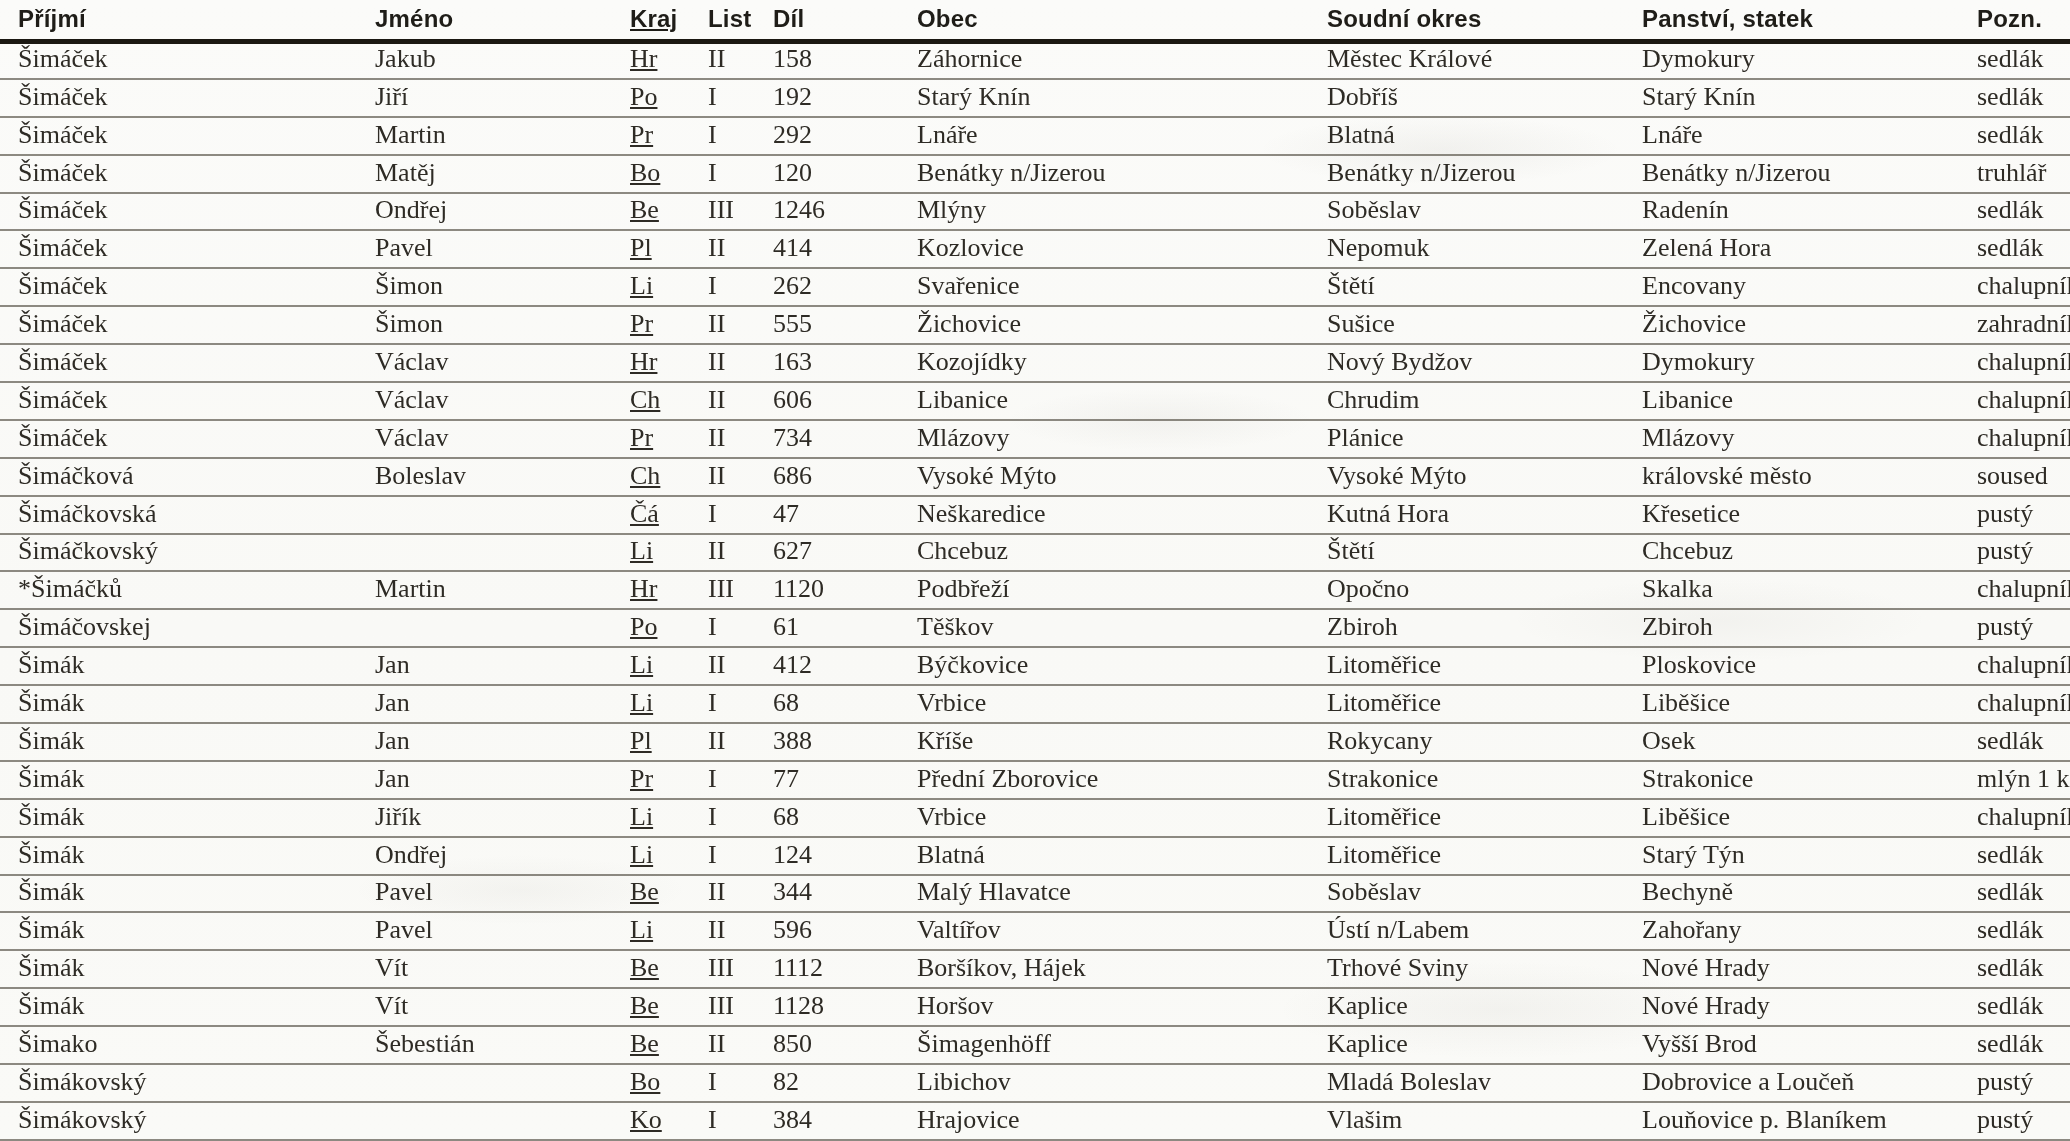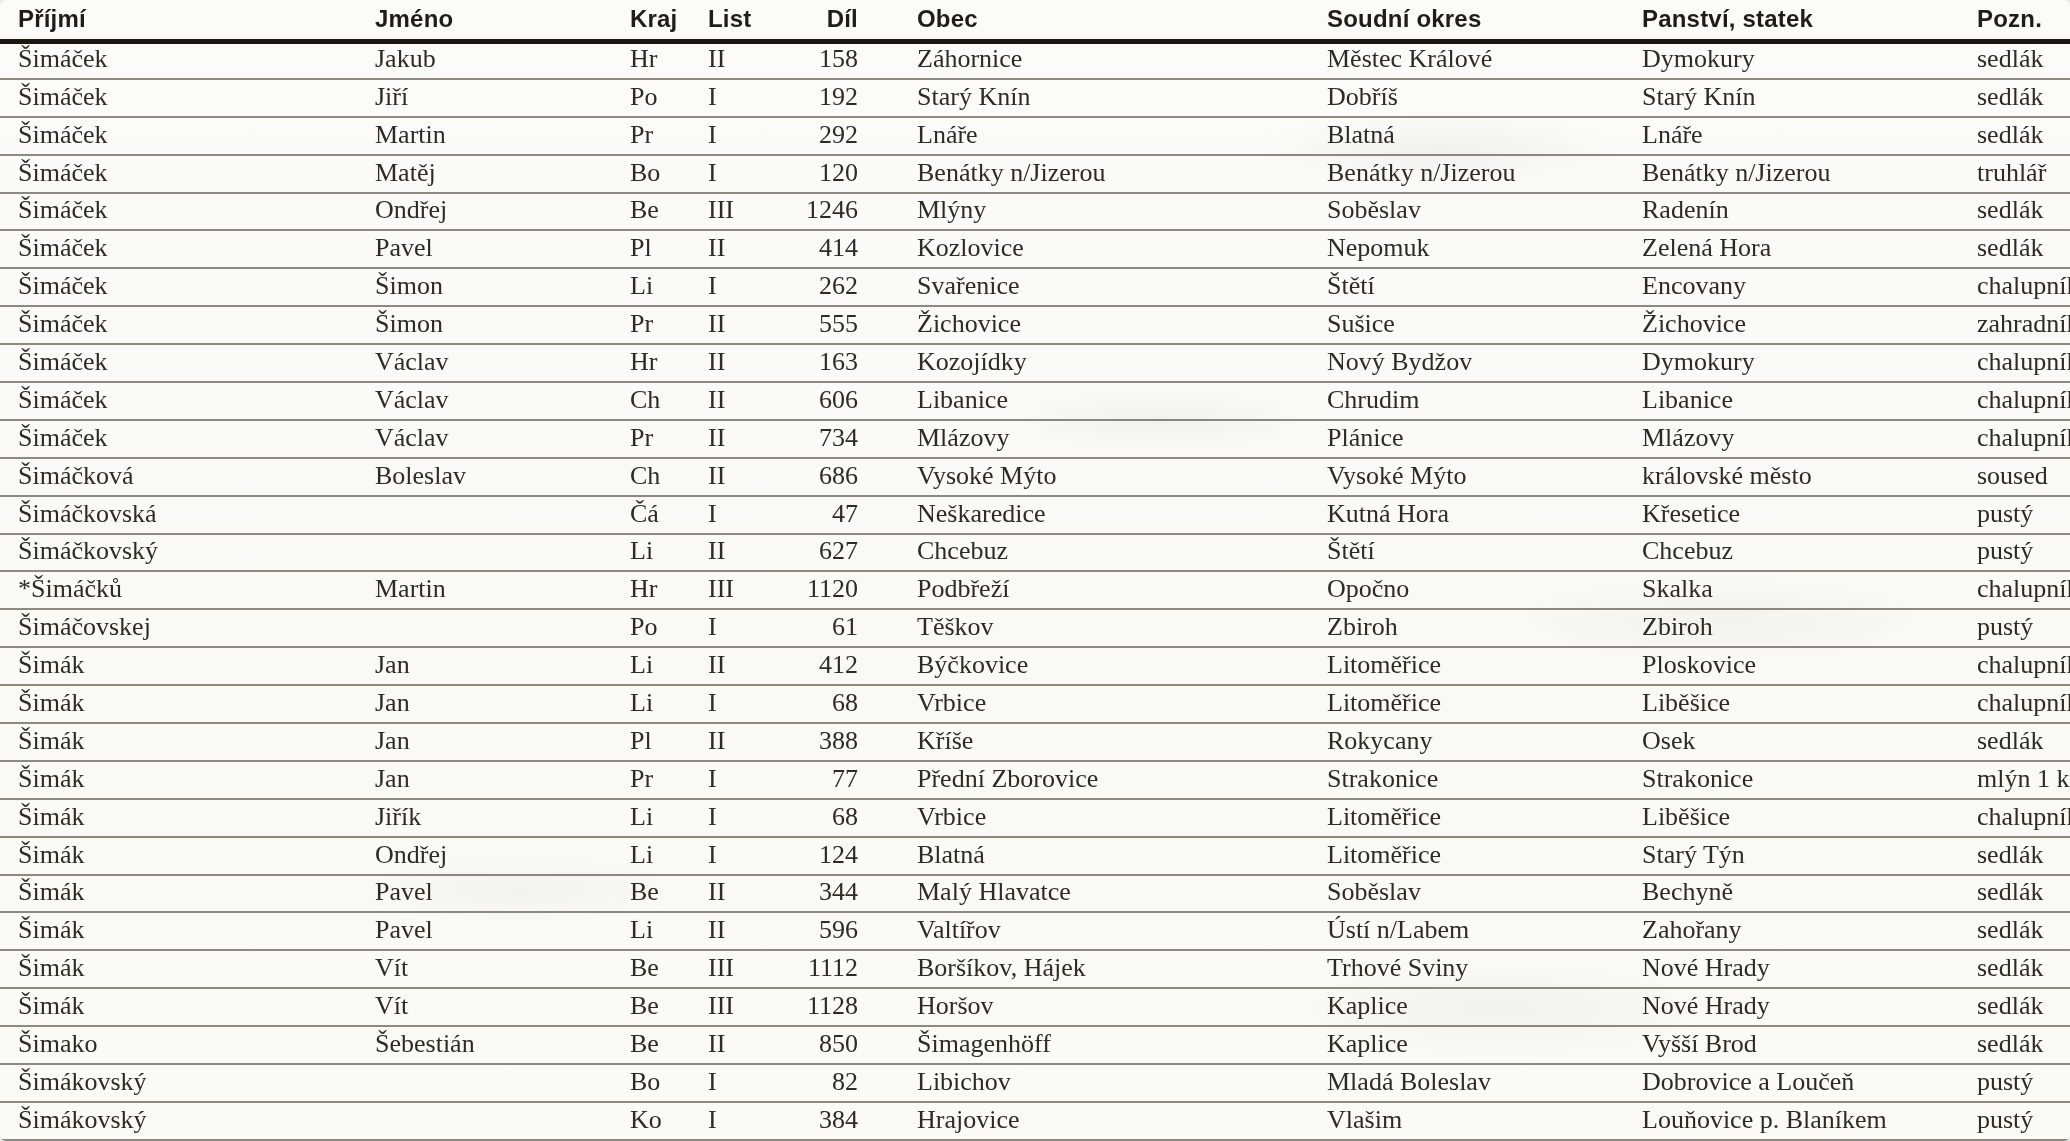--- a/index.html
+++ b/index.html
@@ -14,21 +14,20 @@
     overflow: hidden;
     background-color: #fafaf7;
     background-image:
       radial-gradient(ellipse 260px 50px at 1440px 150px, rgba(115,110,98,0.07), transparent 70%),
       radial-gradient(ellipse 220px 45px at 1160px 420px, rgba(115,110,98,0.06), transparent 70%),
       radial-gradient(ellipse 300px 60px at 1720px 620px, rgba(115,110,98,0.05), transparent 70%),
       radial-gradient(ellipse 240px 50px at 520px 890px, rgba(115,110,98,0.05), transparent 70%),
       radial-gradient(ellipse 320px 70px at 1500px 1010px, rgba(115,110,98,0.06), transparent 70%),
       linear-gradient(180deg, #fbfbf9 0%, #f9f9f6 55%, #fafaf7 100%);
     color: #2b2823;
-    border-radius: 6px;
   }
   table.register {
     border-collapse: collapse;
     table-layout: fixed;
     width: 2070px;
     height: 1141px;
   }
   thead tr {
     height: 41px;
     border-bottom: 5px solid #1b1812;
@@ -54,23 +53,23 @@
     font-size: 26px;
     color: #2e2b25;
     vertical-align: bottom;
     padding: 0 0 4px 0;
     white-space: nowrap;
     overflow: hidden;
   }
   
   .col-prijmi         { width: 357px; padding-left: 18px; }
   .col-jmeno          { width: 255px; margin-top: 24px; }
-  .col-kraj           { width: 78px;  }
+  .col-kraj           { width: 78px; text-decoration: underline;  }
   .col-list           { width: 65px;  }
-  .col-dil            { width: 85px;  text-align: right; padding-right: 6px; }
+  .col-dil            { width: 85px;  text-align: left; padding-right: 6px; }
   .col-obec           { width: 410px; padding-left: 53px; }
   .col-soudni_okres   { width: 315px; }
   .col-panstvi_statek { width: 335px; }
   .col-pozn           { width: 170px; }
 </style>
 </head>
 <body>
 
 <div class="page">
   <table class="register">

